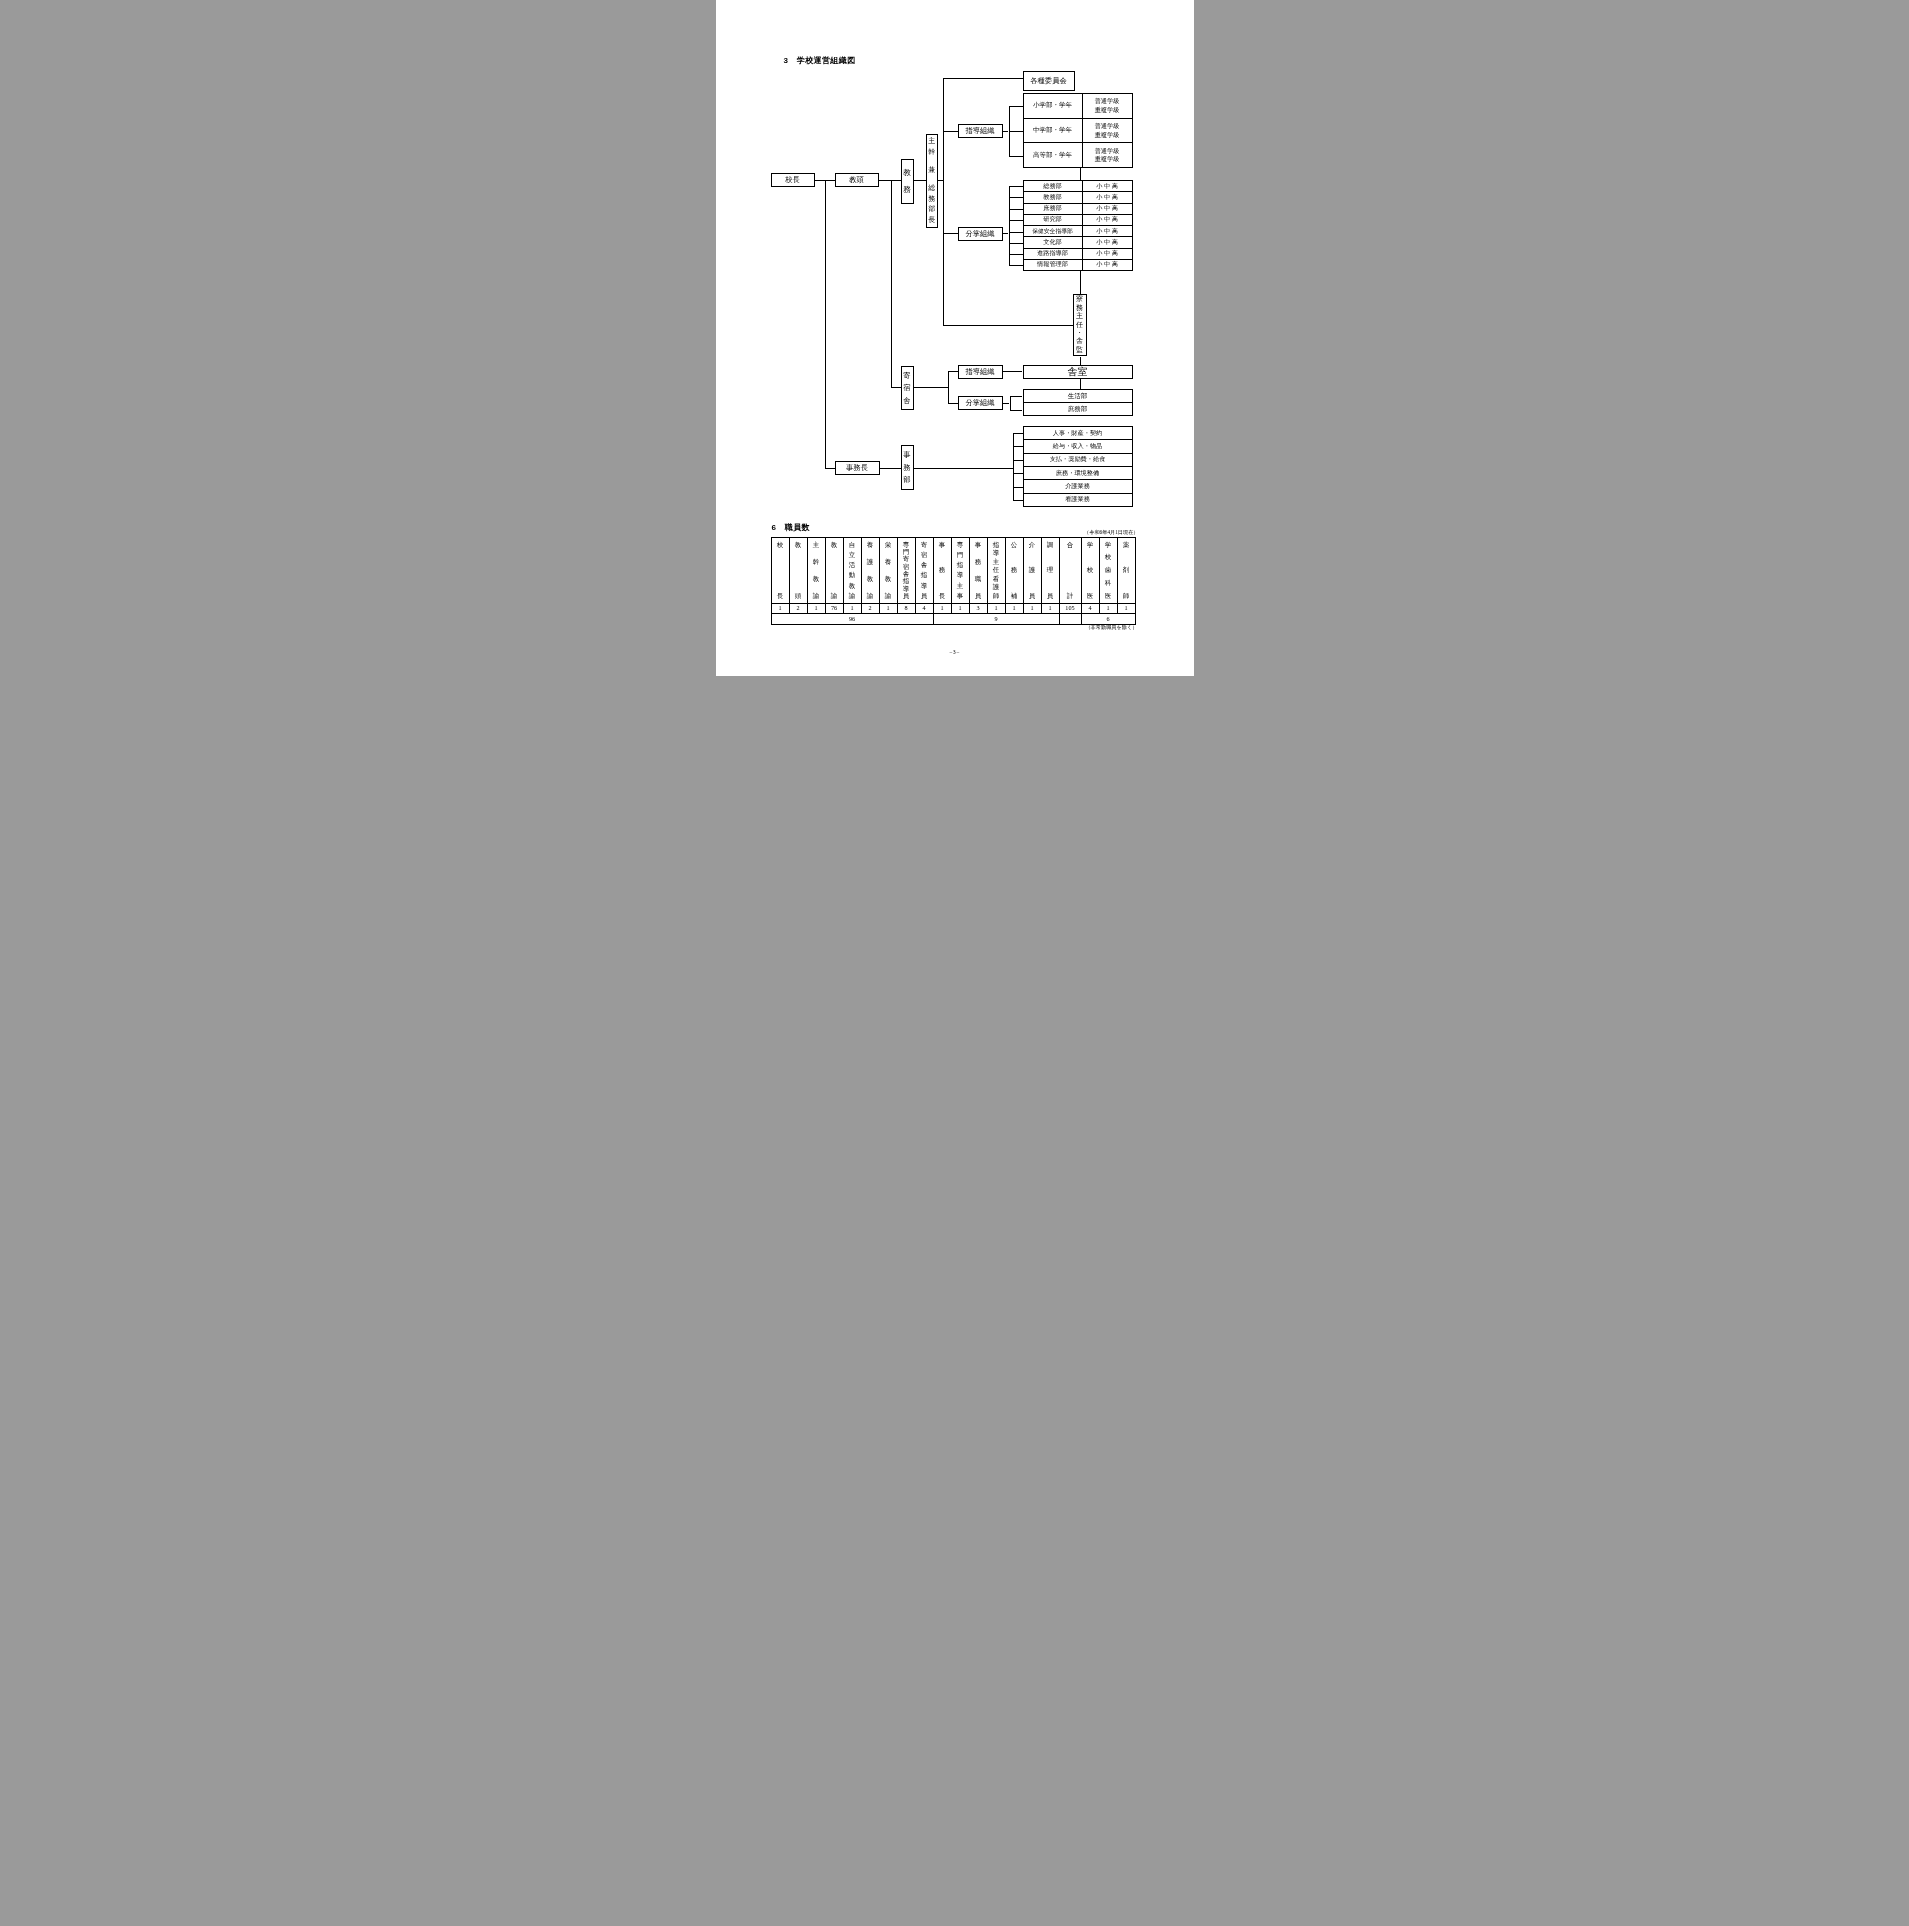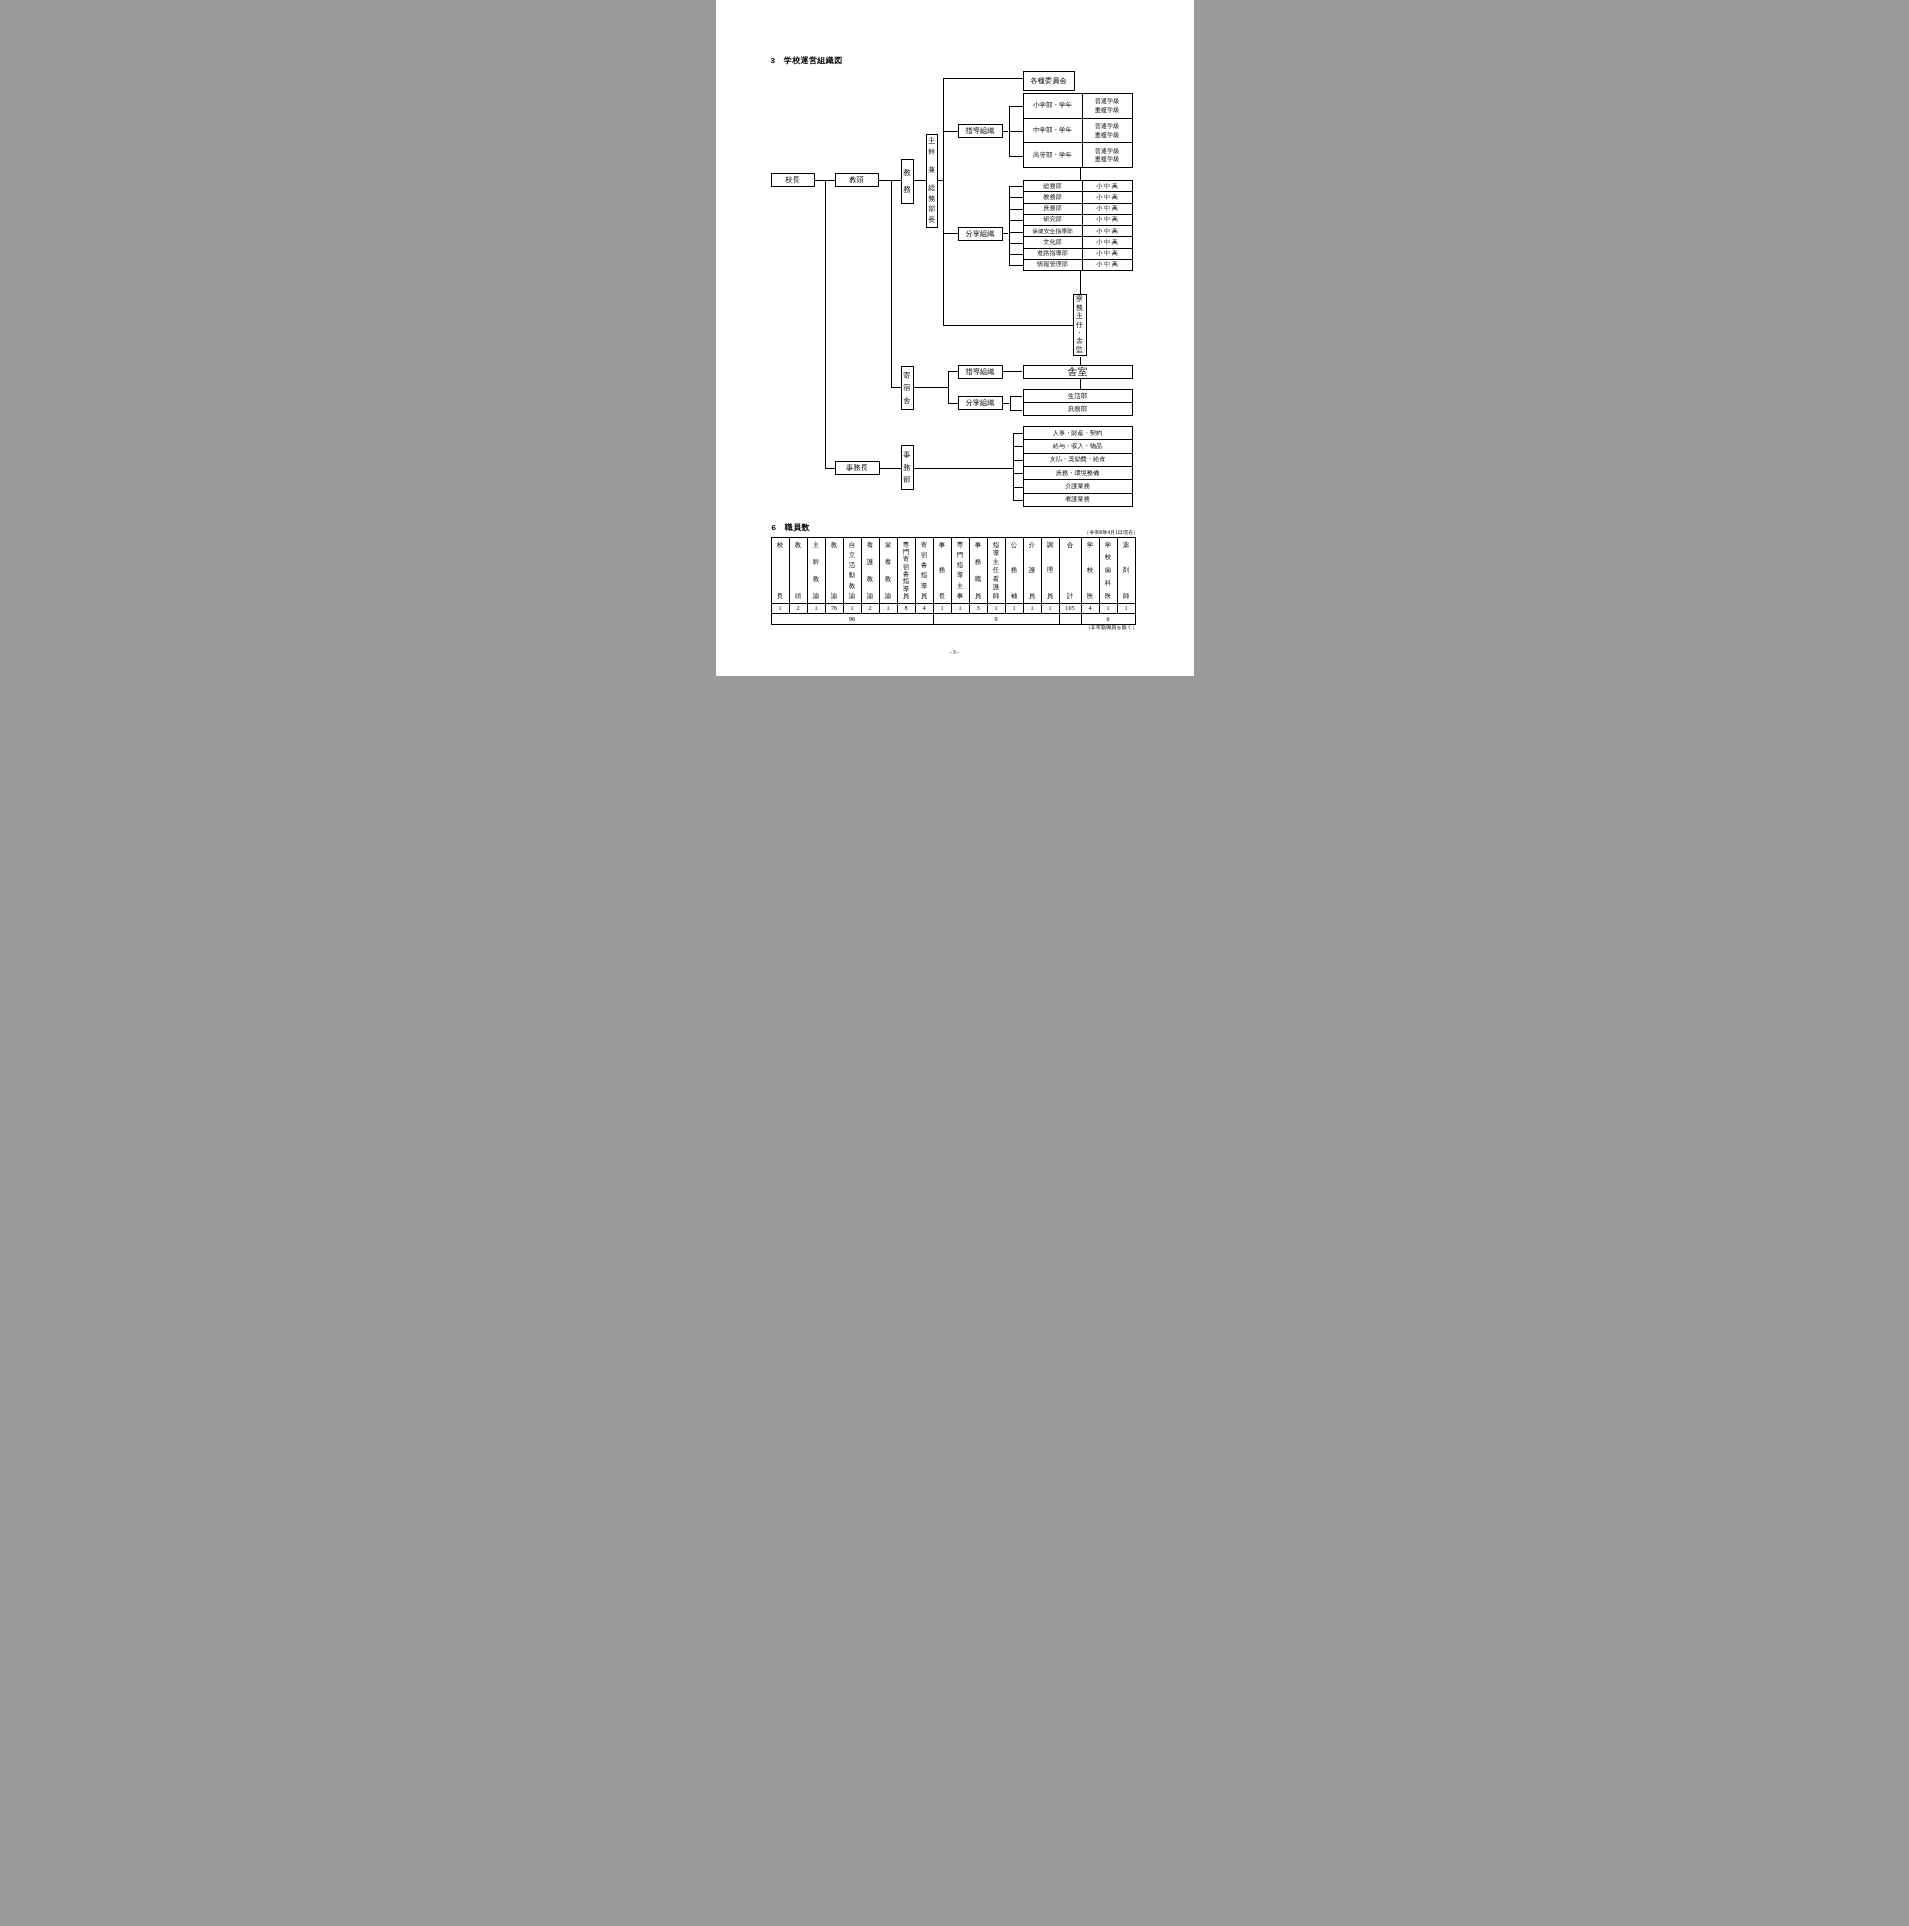--- a/index.html
+++ b/index.html
@@ -56,21 +56,21 @@
   tr.subs td { height:10px; font-size:6.2px; line-height:10px; }
   .note { position:absolute; font-size:5.2px; white-space:pre; }
   .pageno { position:absolute; left:0; width:100%; text-align:center;
             top:649px; font-size:5.8px; letter-spacing:0.4px; }
 </style>
 </head>
 <body>
 
 <div class="page">
 
-  <div class="sec-title" style="left:55px; top:55px;">3　学校運営組織図</div>
+  <div class="sec-title" style="left:68px; top:55px;">3　学校運営組織図</div>
 
   <div class="hl" style="left:99px; top:180px; width:20.4px;"></div>
   <div class="hl" style="left:163px; top:180px; width:22px;"></div>
   <div class="hl" style="left:198px; top:180px; width:12px;"></div>
   <div class="hl" style="left:222px; top:180px; width:5px;"></div>
 
   <div class="vl" style="left:227px; top:78px; height:248px;"></div>
   <div class="hl" style="left:227px; top:78px; width:80px;"></div>
   <div class="hl" style="left:227px; top:131px; width:15.4px;"></div>
   <div class="hl" style="left:227px; top:233px; width:15.4px;"></div>

